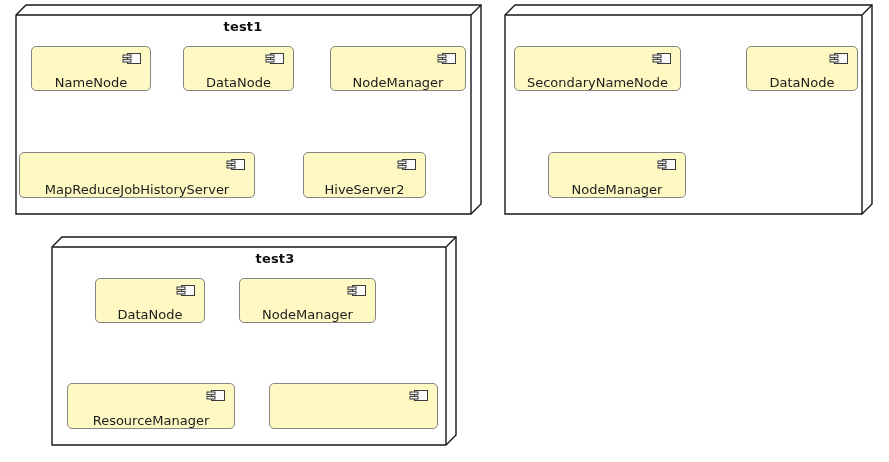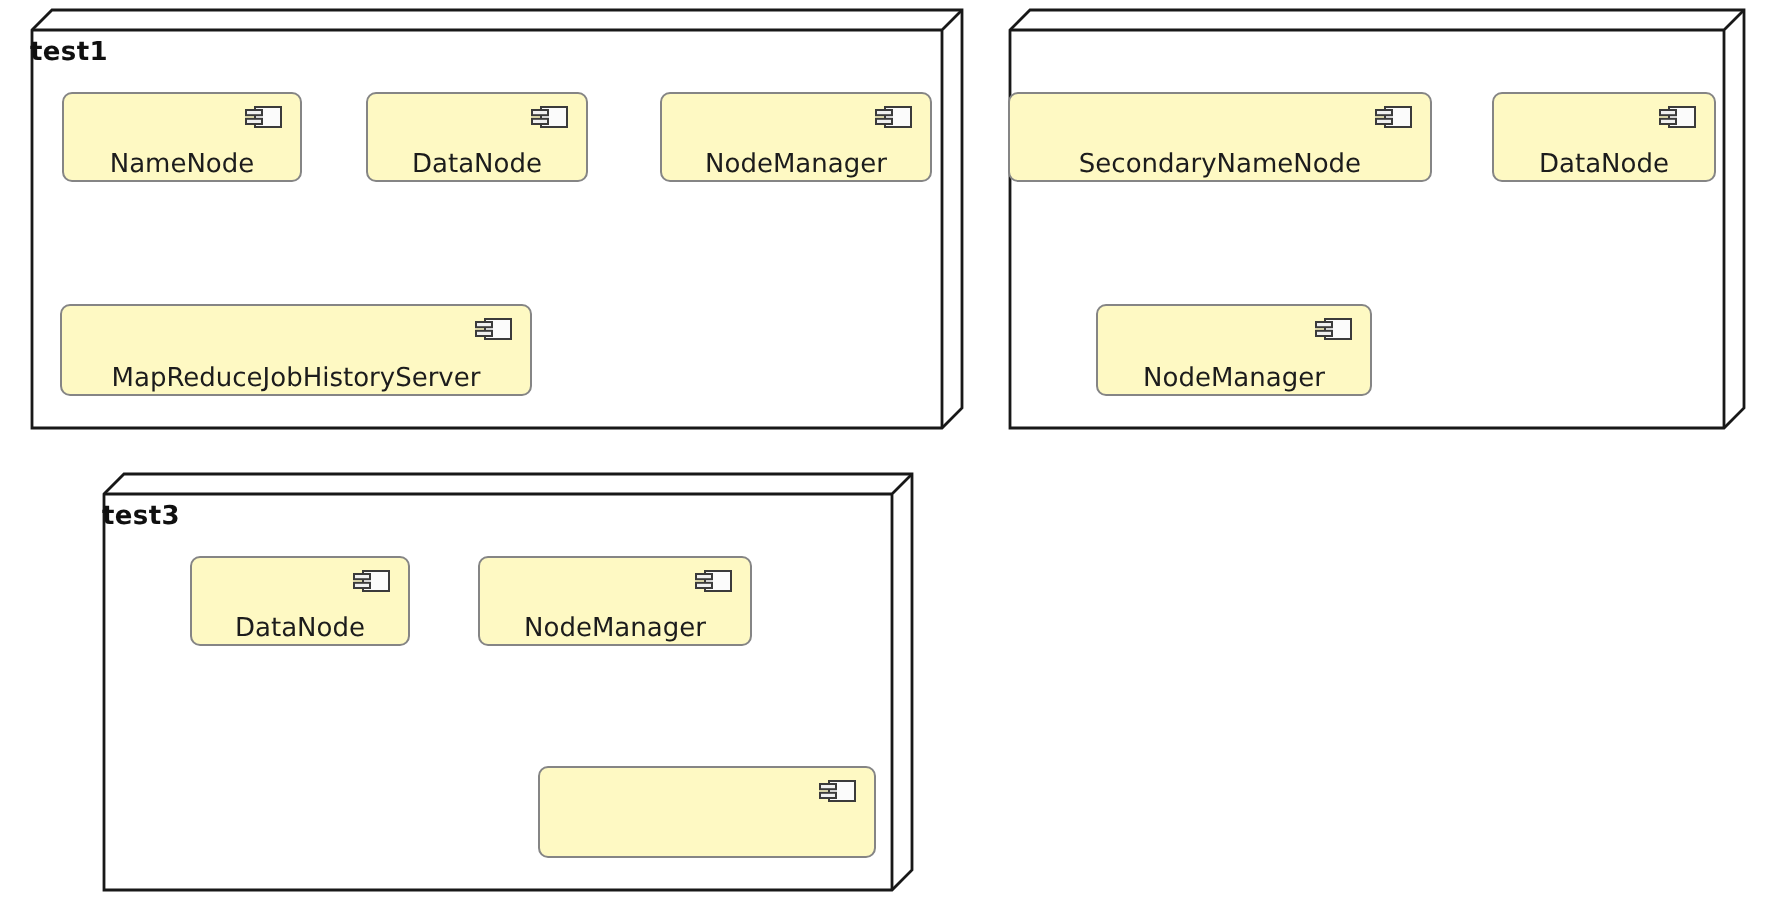--- a/index.html
+++ b/index.html
@@ -3,21 +3,21 @@
 <meta charset="utf-8">
 <style>
   html,body{margin:0;padding:0;background:#ffffff;}
   .canvas{
     position:relative;width:889px;height:462px;background:#ffffff;
     font-family:"DejaVu Sans","Liberation Sans",sans-serif;overflow:hidden;
   }
   .node{position:absolute;}
   .nshape{position:absolute;left:0;top:0;overflow:visible;}
   .ntitle{
-    position:absolute;top:15px;left:0;
+    position:absolute;top:15px;left:0;text-align:center;
     font-weight:bold;font-size:13px;color:#101010;letter-spacing:.2px;
   }
   .component{
     position:absolute;background:#fef9c3;border:1px solid #858585;
     border-radius:5px;box-sizing:border-box;
     display:flex;align-items:flex-end;justify-content:center;padding-top:9px;
   }
   .clabel{font-size:13px;color:#1c1c1c;white-space:nowrap;}
   .cicon{position:absolute;top:5px;right:8px;line-height:0;}
   .watermark{
@@ -64,40 +64,50 @@
       <span class="cicon">
         <svg width="20" height="13" viewBox="0 0 20 13">
           <rect x="5.5" y="1.5" width="13" height="10" fill="#fbfbfb" stroke="#3b3b3b"></rect>
           <rect x="1" y="3" width="8" height="2.6" fill="#f0f0f0" stroke="#3b3b3b"></rect>
           <rect x="1" y="7.4" width="8" height="2.6" fill="#f0f0f0" stroke="#3b3b3b"></rect>
         </svg>
       </span>
       <span class="clabel">NodeManager</span>
     </div>
 
-    <div class="component" style="left:15px;top:148px;width:236px;height:46px">
+    <div class="component" style="left:4px;top:148px;width:236px;height:46px">
       <span class="cicon">
         <svg width="20" height="13" viewBox="0 0 20 13">
           <rect x="5.5" y="1.5" width="13" height="10" fill="#fbfbfb" stroke="#3b3b3b"></rect>
           <rect x="1" y="3" width="8" height="2.6" fill="#f0f0f0" stroke="#3b3b3b"></rect>
           <rect x="1" y="7.4" width="8" height="2.6" fill="#f0f0f0" stroke="#3b3b3b"></rect>
         </svg>
       </span>
       <span class="clabel">MapReduceJobHistoryServer</span>
     </div>
 
+    <div class="component" style="left:288px;top:148px;width:123px;height:46px">
+      <span class="cicon">
+        <svg width="20" height="13" viewBox="0 0 20 13">
+          <rect x="5.5" y="1.5" width="13" height="10" fill="#fbfbfb" stroke="#3b3b3b"></rect>
+          <rect x="1" y="3" width="8" height="2.6" fill="#f0f0f0" stroke="#3b3b3b"></rect>
+          <rect x="1" y="7.4" width="8" height="2.6" fill="#f0f0f0" stroke="#3b3b3b"></rect>
+        </svg>
+      </span>
+      <span class="clabel">HiveServer2</span>
+    </div>
   </div>
 
   <div class="node" style="left:504px;top:4px;width:369px;height:211px">
     <svg class="nshape" width="369" height="211">
       <path d="M1,11 L11,1 H368 V200 L358,210 H1 Z" fill="#ffffff" stroke="#181818" stroke-width="1.4"></path>
       <path d="M1,11 H358 M358,11 L368,1 M358,11 V210" fill="none" stroke="#181818" stroke-width="1.4"></path>
     </svg>
 
-    <div class="component" style="left:0;top:42px;width:212px;height:45px">
+    <div class="component" style="left:10px;top:42px;width:167px;height:45px">
       <span class="cicon">
         <svg width="20" height="13" viewBox="0 0 20 13">
           <rect x="5.5" y="1.5" width="13" height="10" fill="#fbfbfb" stroke="#3b3b3b"></rect>
           <rect x="1" y="3" width="8" height="2.6" fill="#f0f0f0" stroke="#3b3b3b"></rect>
           <rect x="1" y="7.4" width="8" height="2.6" fill="#f0f0f0" stroke="#3b3b3b"></rect>
         </svg>
       </span>
       <span class="clabel">SecondaryNameNode</span>
     </div>
 
@@ -146,20 +156,30 @@
       <span class="cicon">
         <svg width="20" height="13" viewBox="0 0 20 13">
           <rect x="5.5" y="1.5" width="13" height="10" fill="#fbfbfb" stroke="#3b3b3b"></rect>
           <rect x="1" y="3" width="8" height="2.6" fill="#f0f0f0" stroke="#3b3b3b"></rect>
           <rect x="1" y="7.4" width="8" height="2.6" fill="#f0f0f0" stroke="#3b3b3b"></rect>
         </svg>
       </span>
       <span class="clabel">NodeManager</span>
     </div>
 
+    <div class="component" style="left:16px;top:147px;width:168px;height:46px">
+      <span class="cicon">
+        <svg width="20" height="13" viewBox="0 0 20 13">
+          <rect x="5.5" y="1.5" width="13" height="10" fill="#fbfbfb" stroke="#3b3b3b"></rect>
+          <rect x="1" y="3" width="8" height="2.6" fill="#f0f0f0" stroke="#3b3b3b"></rect>
+          <rect x="1" y="7.4" width="8" height="2.6" fill="#f0f0f0" stroke="#3b3b3b"></rect>
+        </svg>
+      </span>
+      <span class="clabel">ResourceManager</span>
+    </div>
 
     <div class="component" style="left:218px;top:147px;width:169px;height:46px">
       <span class="cicon">
         <svg width="20" height="13" viewBox="0 0 20 13">
           <rect x="5.5" y="1.5" width="13" height="10" fill="#fbfbfb" stroke="#3b3b3b"></rect>
           <rect x="1" y="3" width="8" height="2.6" fill="#f0f0f0" stroke="#3b3b3b"></rect>
           <rect x="1" y="7.4" width="8" height="2.6" fill="#f0f0f0" stroke="#3b3b3b"></rect>
         </svg>
       </span>
     </div>

